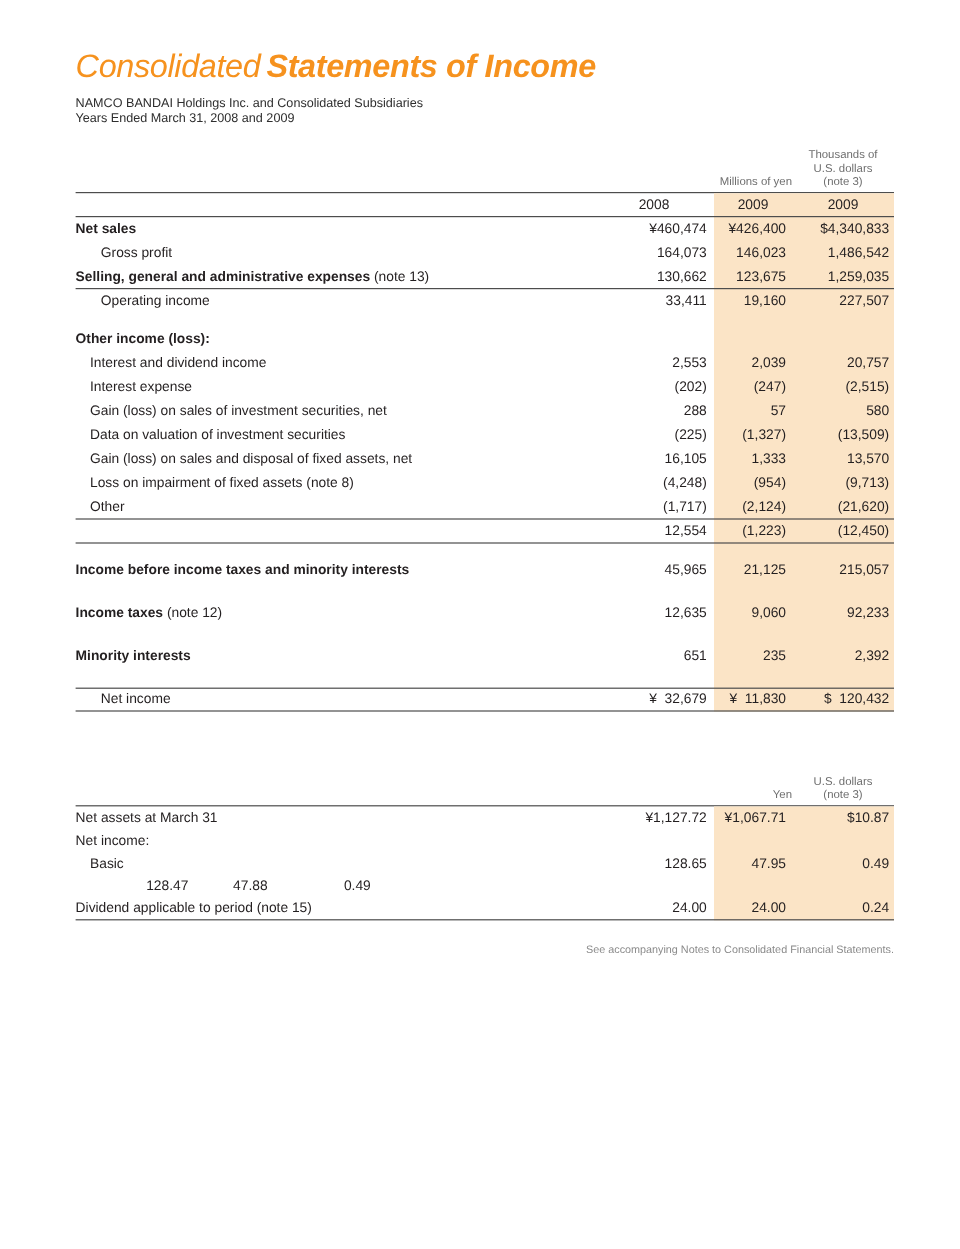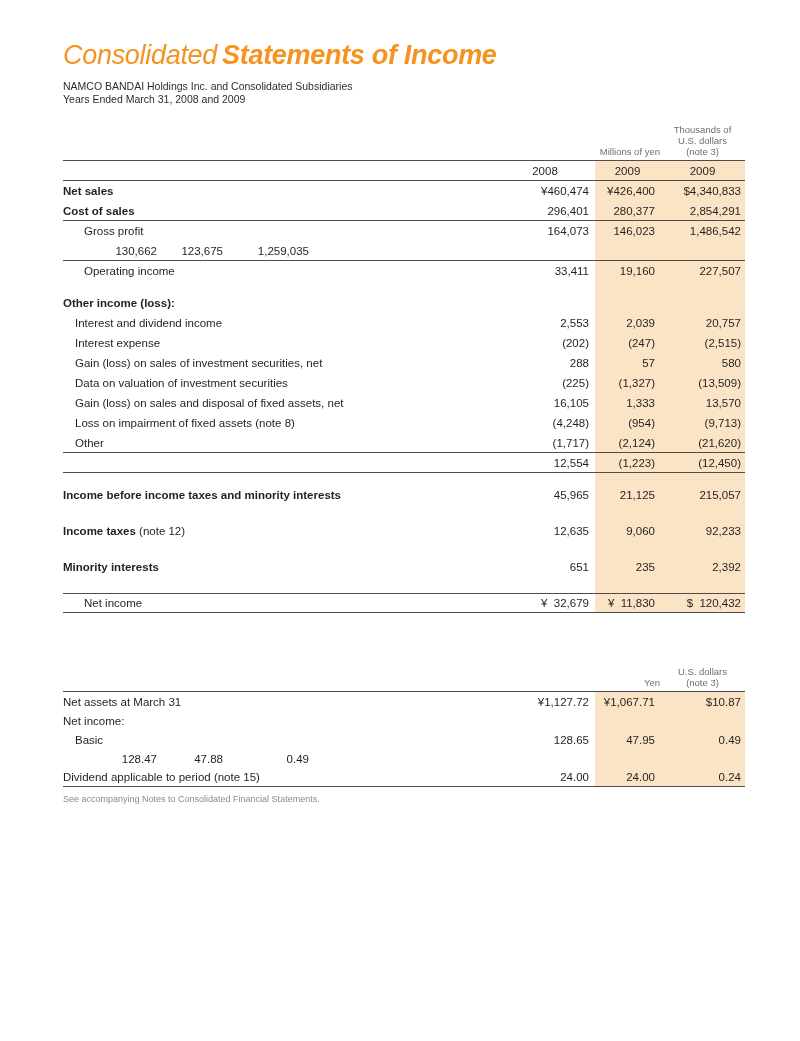--- a/index.html
+++ b/index.html
@@ -54,21 +54,21 @@
   .b { font-weight:700; }
   .ind1 { padding-left:12px; }
   .ind2 { padding-left:21px; }
 
   .val { text-align:right; white-space:pre; }
   .c1 { width:100px; padding-right:6px; }
   .c2 { width:65px;  padding-right:5px; }
   .c3 { width:85px;  padding-right:4px; }
   .year-cell { text-align:center; padding-right:0; }
 
-  .footnote { margin-top:7px; font-size:9px; color:#8a8a8a; }
+  .footnote { margin-top:19px; font-size:9px; color:#8a8a8a;text-align:right; }
 </style>
 </head>
 <body style="--accent-orange: #F6921E; --highlight-band: #FBE4C6; --rule: #4D4D4D; --text: #231F20; --muted: #6E6E6E;">
 
 <div class="page">
 
   <div class="doc-title">
     <span class="light">Consolidated</span><span class="bold">Statements of Income</span>
   </div>
 
@@ -92,33 +92,28 @@
       <div class="val c1 year-cell">2008</div>
       <div class="val c2 year-cell">2009</div>
       <div class="val c3 year-cell">2009</div>
     </div>
   <div class="trow">
         <div class="lbl"><span class="b">Net sales</span></div>
         <div class="val c1">¥460,474</div>
         <div class="val c2">¥426,400</div>
         <div class="val c3">$4,340,833</div>
       </div>
-      <div class="trow rule-below">
-        <div class="lbl"><span class="b">Cost of sales</span></div>
-        <div class="val c1">296,401</div>
-        <div class="val c2">280,377</div>
-        <div class="val c3">2,854,291</div>
-      </div>
       <div class="trow">
         <div class="lbl ind2"><span>Gross profit</span></div>
         <div class="val c1">164,073</div>
         <div class="val c2">146,023</div>
         <div class="val c3">1,486,542</div>
       </div>
       <div class="trow rule-below">
+        <div class="lbl"><span class="b">Selling, general and administrative expenses</span><span> (note 13)</span></div>
         <div class="val c1">130,662</div>
         <div class="val c2">123,675</div>
         <div class="val c3">1,259,035</div>
       </div>
       <div class="trow">
         <div class="lbl ind2"><span>Operating income</span></div>
         <div class="val c1">33,411</div>
         <div class="val c2">19,160</div>
         <div class="val c3">227,507</div>
       </div>

